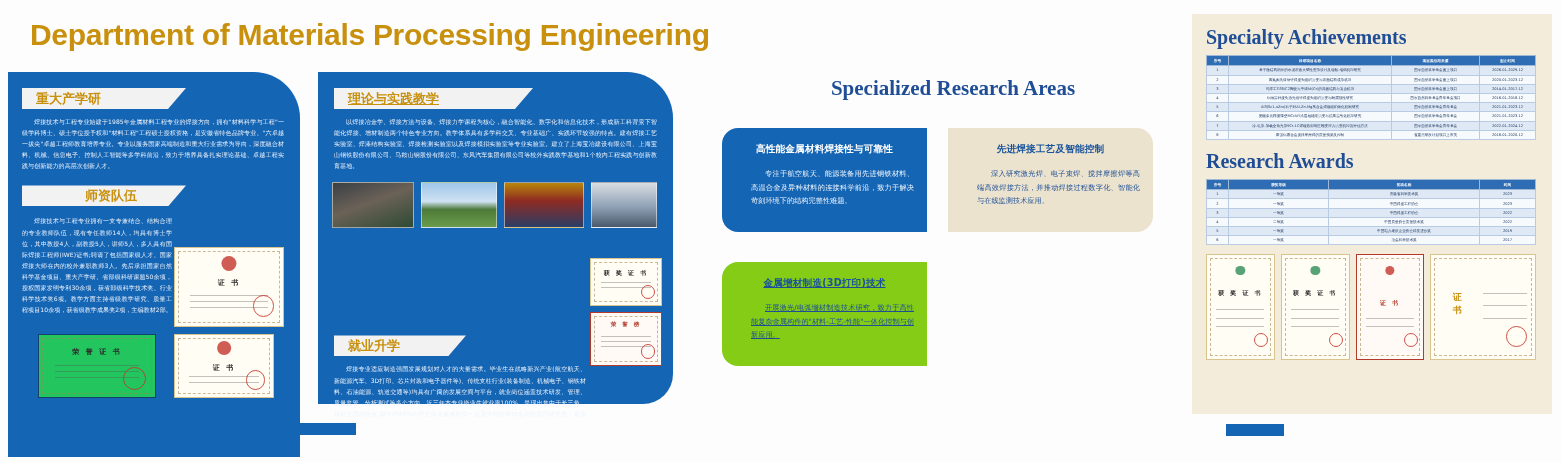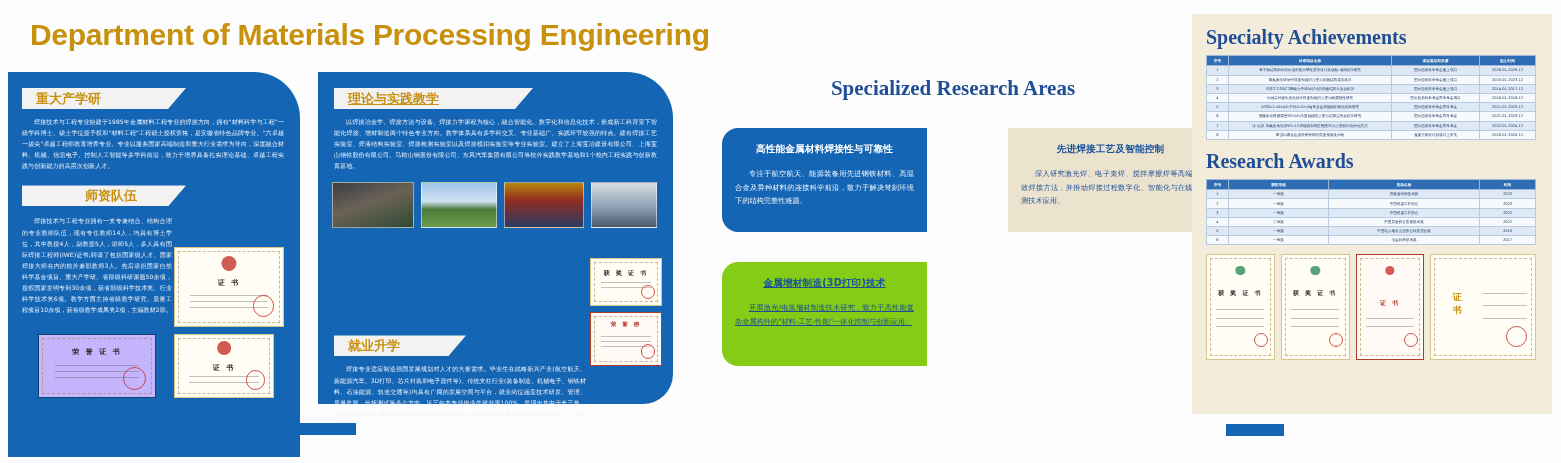--- a/index.html
+++ b/index.html
@@ -40,21 +40,21 @@
     font-size:6.0px;line-height:1.85;text-align:justify;
     color:#eef4fb;letter-spacing:0.1px;
     font-family:"DejaVu Sans",sans-serif;
     text-indent:12px;
   }
 
   
   .cert{
     background:#fffdf4;border:1.6px solid #d8c48c;position:relative;overflow:hidden;
   }
-  .cert.navy{border-color:#16406e;background:#c4b5fd;}
+  .cert.navy{border-color:#16406e;background:#22c55e;}
   .cert.red{border-color:#b33a2a;background:#fffaf6;}
   .cert::before{
     content:"";position:absolute;left:3px;top:3px;right:3px;bottom:3px;
     border:1px dashed rgba(160,130,70,.55);
   }
   .cert .seal{
     position:absolute;right:8%;bottom:12%;width:18%;height:0;padding-bottom:18%;
     border-radius:50%;border:1.5px solid #c4342a;opacity:.85;
   }
   .cert .emblem{
@@ -85,26 +85,26 @@
   .ra-card.blue{background:#1565b5;color:#fff;}
   .ra-card.cream{background:#ece3cf;color:#1f4e96;}
   .ra-card .ra-h{
     text-align:center;font-weight:bold;font-size:9.6px;margin-top:15px;
     font-family:"DejaVu Sans",sans-serif;letter-spacing:.2px;
   }
   .ra-card.blue .ra-h{color:#ffffff;}
   .ra-card.cream .ra-h{color:#18539c;}
   .ra-card .ra-b{
     font-size:7.2px;line-height:1.9;text-align:justify;text-indent:14px;
-    margin:11px 13px 0 13px;font-family:"DejaVu Sans",sans-serif;
+    margin:11px 13px 0 29px;font-family:"DejaVu Sans",sans-serif;
   }
   .ra-card.blue .ra-b{color:#f0f6fc;}
   .ra-card.cream .ra-b{color:#1d4f96;}
   #ra-0{left:722px;top:128px;border-top-left-radius:16px;border-bottom-left-radius:16px;}
-  #ra-1{left:1008px;top:128px;border-top-right-radius:16px;border-bottom-right-radius:16px;}
+  #ra-1{left:948px;top:128px;border-top-right-radius:16px;border-bottom-right-radius:16px;}
   #ra-2{left:722px;top:262px;border-top-left-radius:16px;border-bottom-left-radius:16px;background:#84cc16;text-decoration:underline;}
   #ra-3{left:952px;top:262px;border-top-right-radius:16px;border-bottom-right-radius:16px;}
 
   
   #panel-right{
     position:absolute;left:1192px;top:14px;width:360px;height:400px;
     background:#f4ecdb;
   }
   .r-title{
     font-family:"Liberation Serif","DejaVu Serif",serif;

